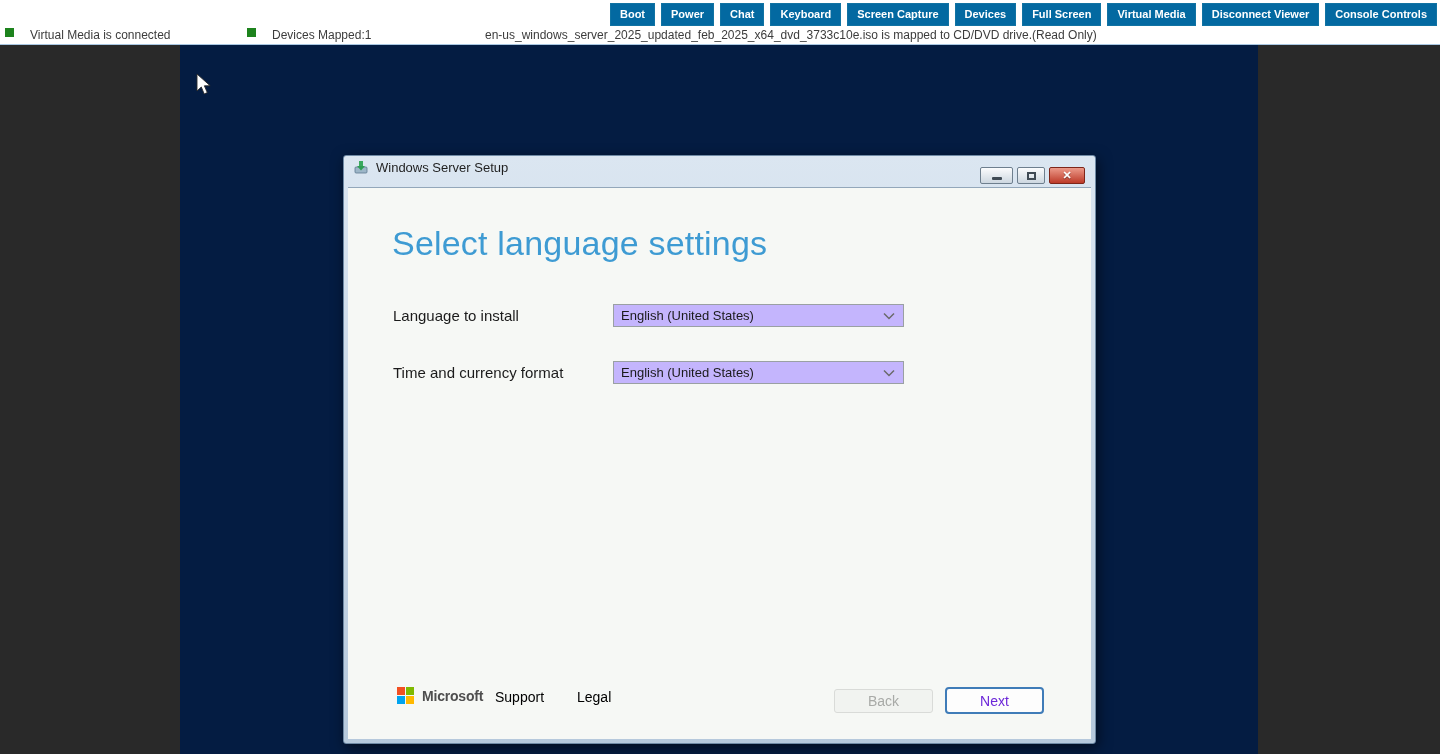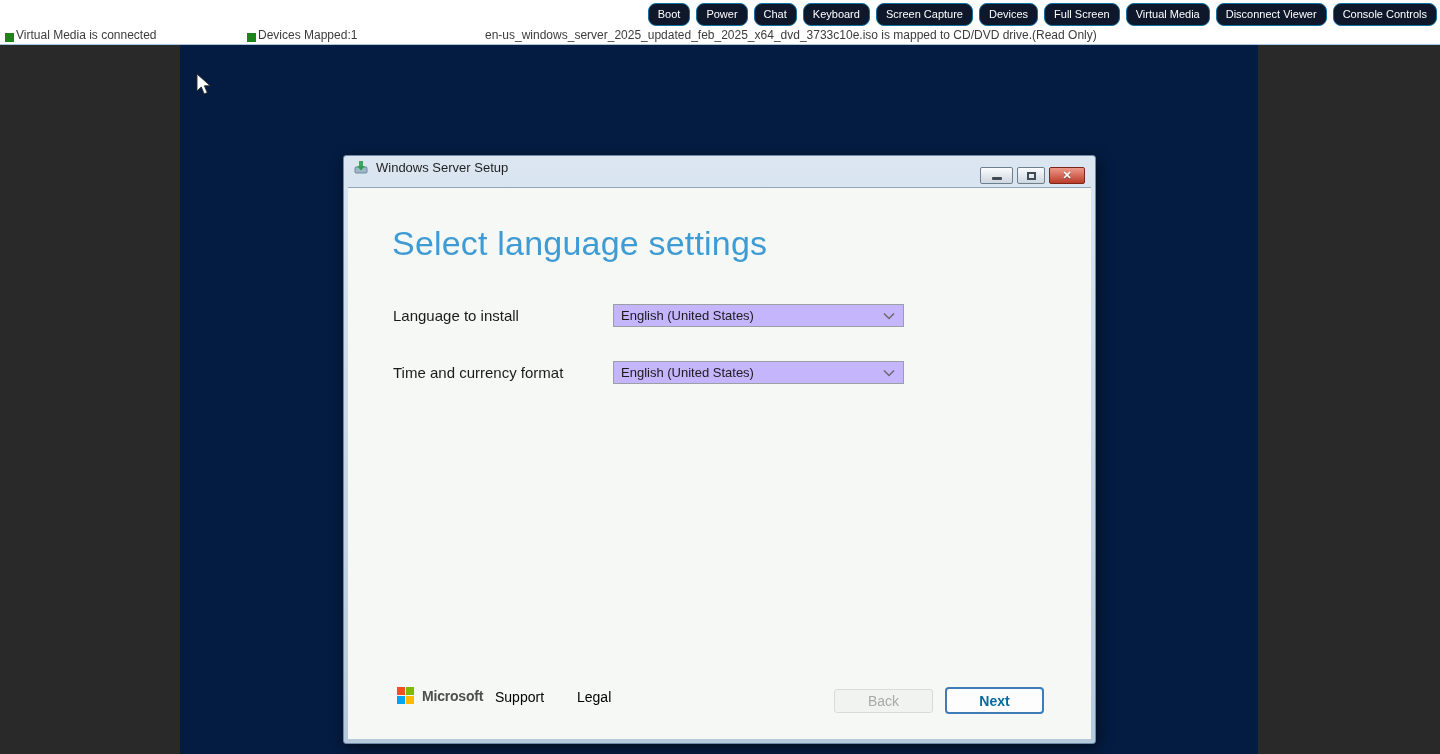--- a/index.html
+++ b/index.html
@@ -12,27 +12,27 @@
 
   
   .viewer-header {
     position:absolute; top:0; left:0; width:1440px; height:45px;
     background:#ffffff; border-bottom:1px solid #a9c7e2;
   }
   .viewer-toolbar {
     position:absolute; top:3px; right:3px; display:flex; gap:6px;
   }
   .tbtn {
-    background:#0f172a; color:#fff; border:1px solid #1173a3;
-    border-radius:8px; font-size:11px; line-height:1; padding:5px 9px 5px;
-    font-family:"Liberation Sans", sans-serif; cursor:pointer; white-space:nowrap;
+    background:#0369a1; color:#fff; border:1px solid #1173a3;
+    border-radius:0; font-size:11px; line-height:1; padding:5px 9px 5px;
+    font-family:"Liberation Sans", sans-serif; cursor:pointer; white-space:nowrap;font-weight:bold;
   }
   .status-item {
     position:absolute; top:28px; font-size:12px; color:#3c3c3c;
-    display:flex; align-items:flex-end; gap:2px; white-space:nowrap;
+    display:flex; align-items:flex-start; gap:16px; white-space:nowrap;
   }
   .green-sq { width:9px; height:9px; background:#1d831d; display:inline-block; flex:0 0 auto; }
   .st-vm   { left:5px; }
   .st-dev  { left:247px; }
   .st-iso  { left:485px; top:28px; position:absolute; font-size:12px; color:#3c3c3c; white-space:nowrap; }
 
   
   .remote-screen {
     position:absolute; left:180px; top:45px; width:1078px; height:709px;
     background:#041c42;
@@ -98,21 +98,21 @@
   .link-support { left:147px; } .link-legal { left:229px; }
 
   .btn-back {
     position:absolute; left:486px; top:501px; width:99px; height:24px;
     background:#f1f3f0; border:1px solid #d9dbd8; border-radius:3px;
     color:#a8aaa7; font-size:14px; font-family:inherit;
   }
   .btn-next {
     position:absolute; left:597px; top:499px; width:99px; height:27px;
     background:#fdfdfd; border:2px solid #3f7cb8; border-radius:4px;
-    color:#0369a1; font-size:14px; font-family:inherit; cursor:pointer;font-weight:bold;
+    color:#6d28d9; font-size:14px; font-family:inherit; cursor:pointer;
   }
 </style>
 </head>
 <body>
 
 <div class="viewer-header">
   <div class="viewer-toolbar">
     <button class="tbtn">Boot</button>
     <button class="tbtn">Power</button>
     <button class="tbtn">Chat</button>

